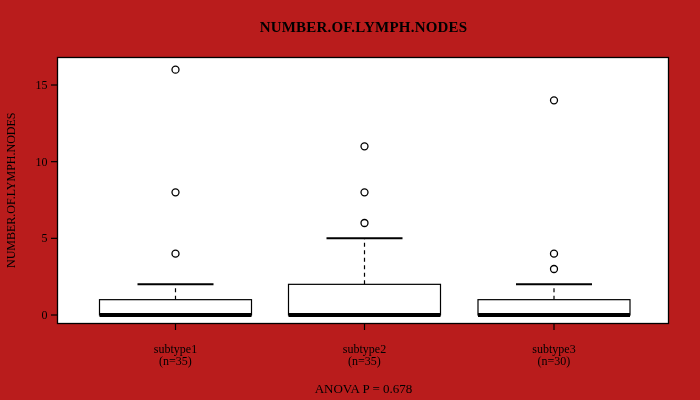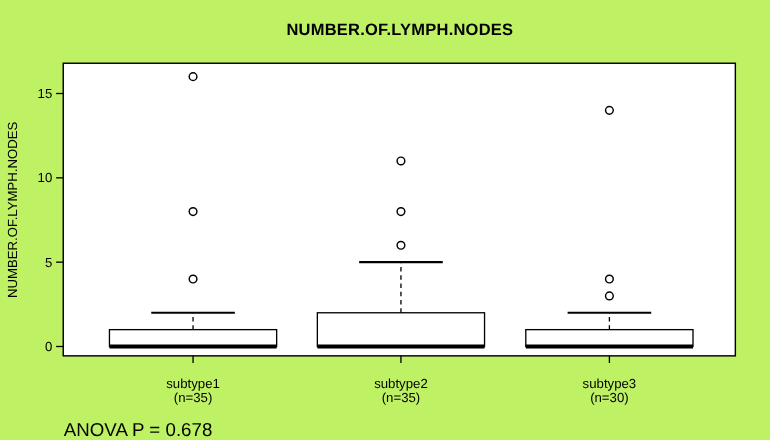--- a/index.html
+++ b/index.html
@@ -1,21 +1,21 @@
 <!DOCTYPE html>
 <html><head>
 <meta charset="utf-8">
 <style>
   html, body { margin: 0; padding: 0; background: #ffffff; }
   .figure {
     position: relative;
     width: 700px;
     height: 400px;
-    background: #bef264;
-    font-family: Liberation Sans, sans-serif;
+    background: #b91c1c;
+    font-family: Liberation Serif, serif;
     color: #000000;
     overflow: hidden;
   }
   .title {
     position: absolute;
     left: 58px;
     top: 19px;
     width: 611px;
     text-align: center;
     font-size: 15px;
@@ -37,21 +37,22 @@
   .plot-svg {
     position: absolute;
     left: 0;
     top: 0;
   }
   .annotation {
     position: absolute;
     left: 58px;
     top: 381px;
     width: 611px;
-    font-size: 17px;
+    text-align: center;
+    font-size: 13px;
     white-space: nowrap;
   }
 </style>
 </head>
 <body>
 
 <div class="figure">
   <div class="title">NUMBER.OF.LYMPH.NODES</div>
   <div class="ylabel">NUMBER.OF.LYMPH.NODES</div>
   <svg class="plot-svg" id="plot" width="700" height="400">

